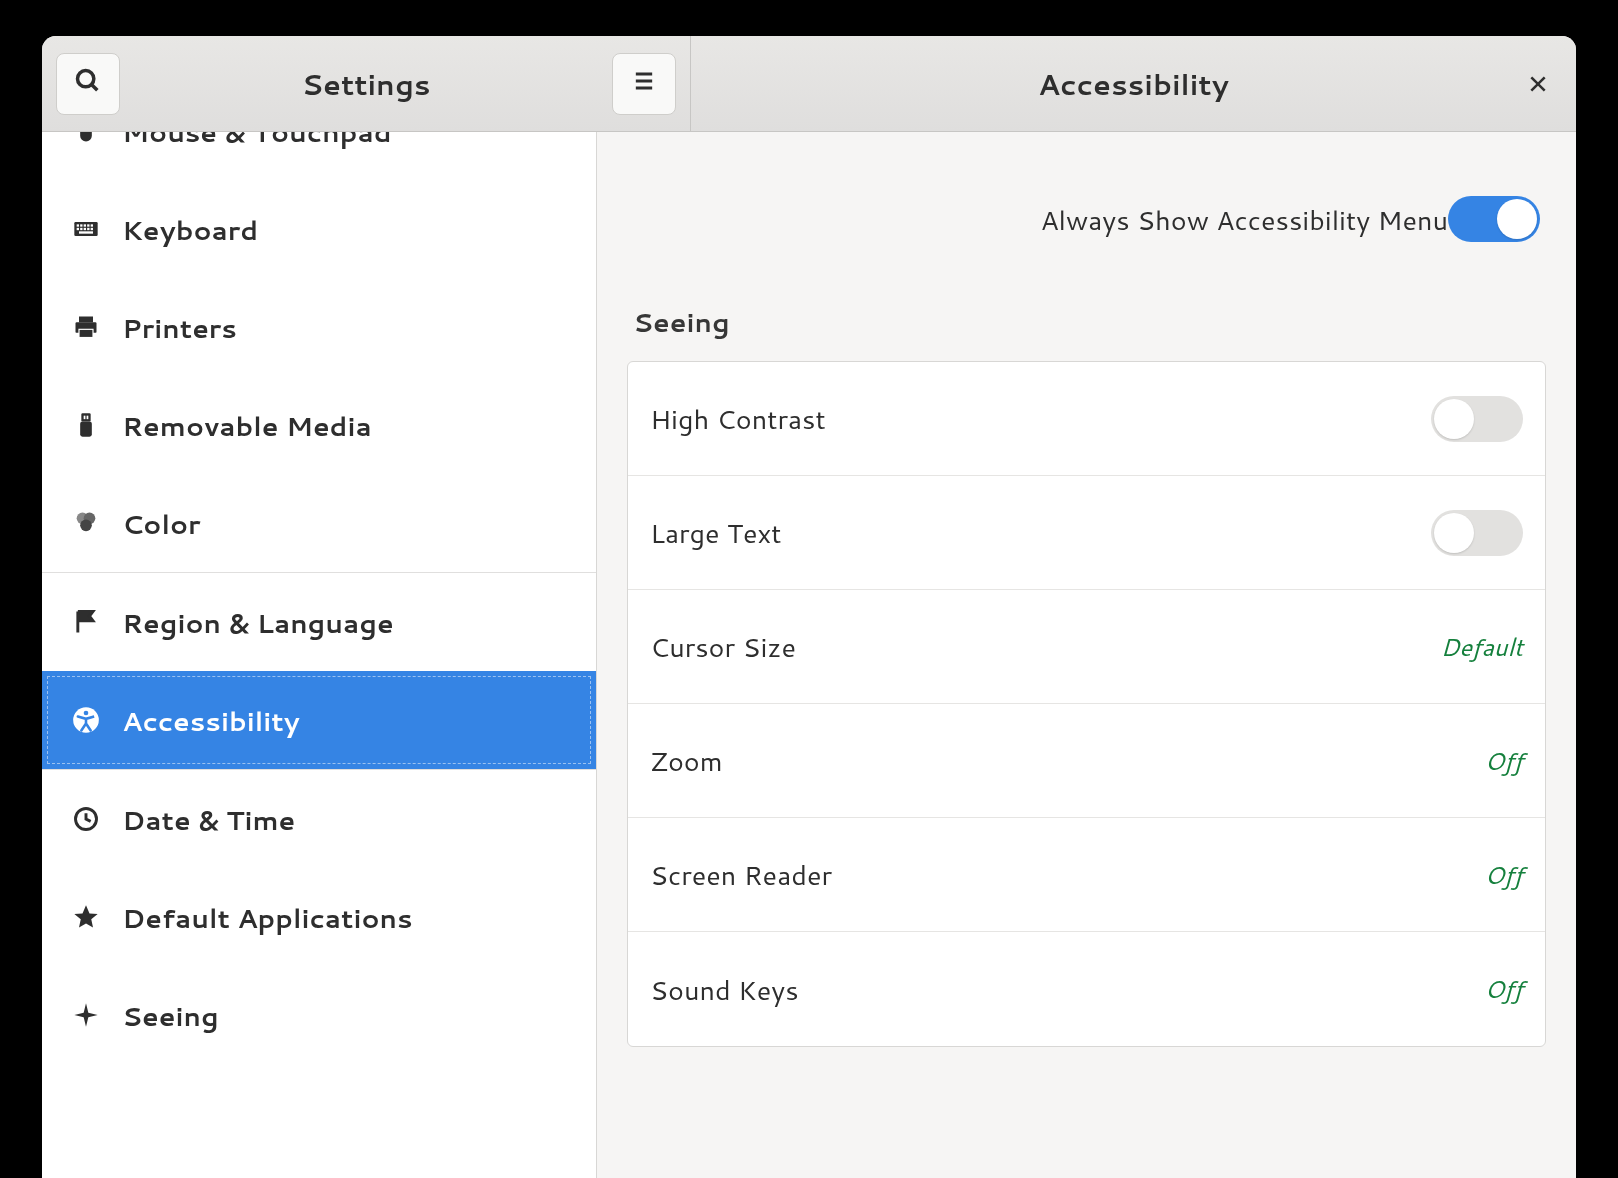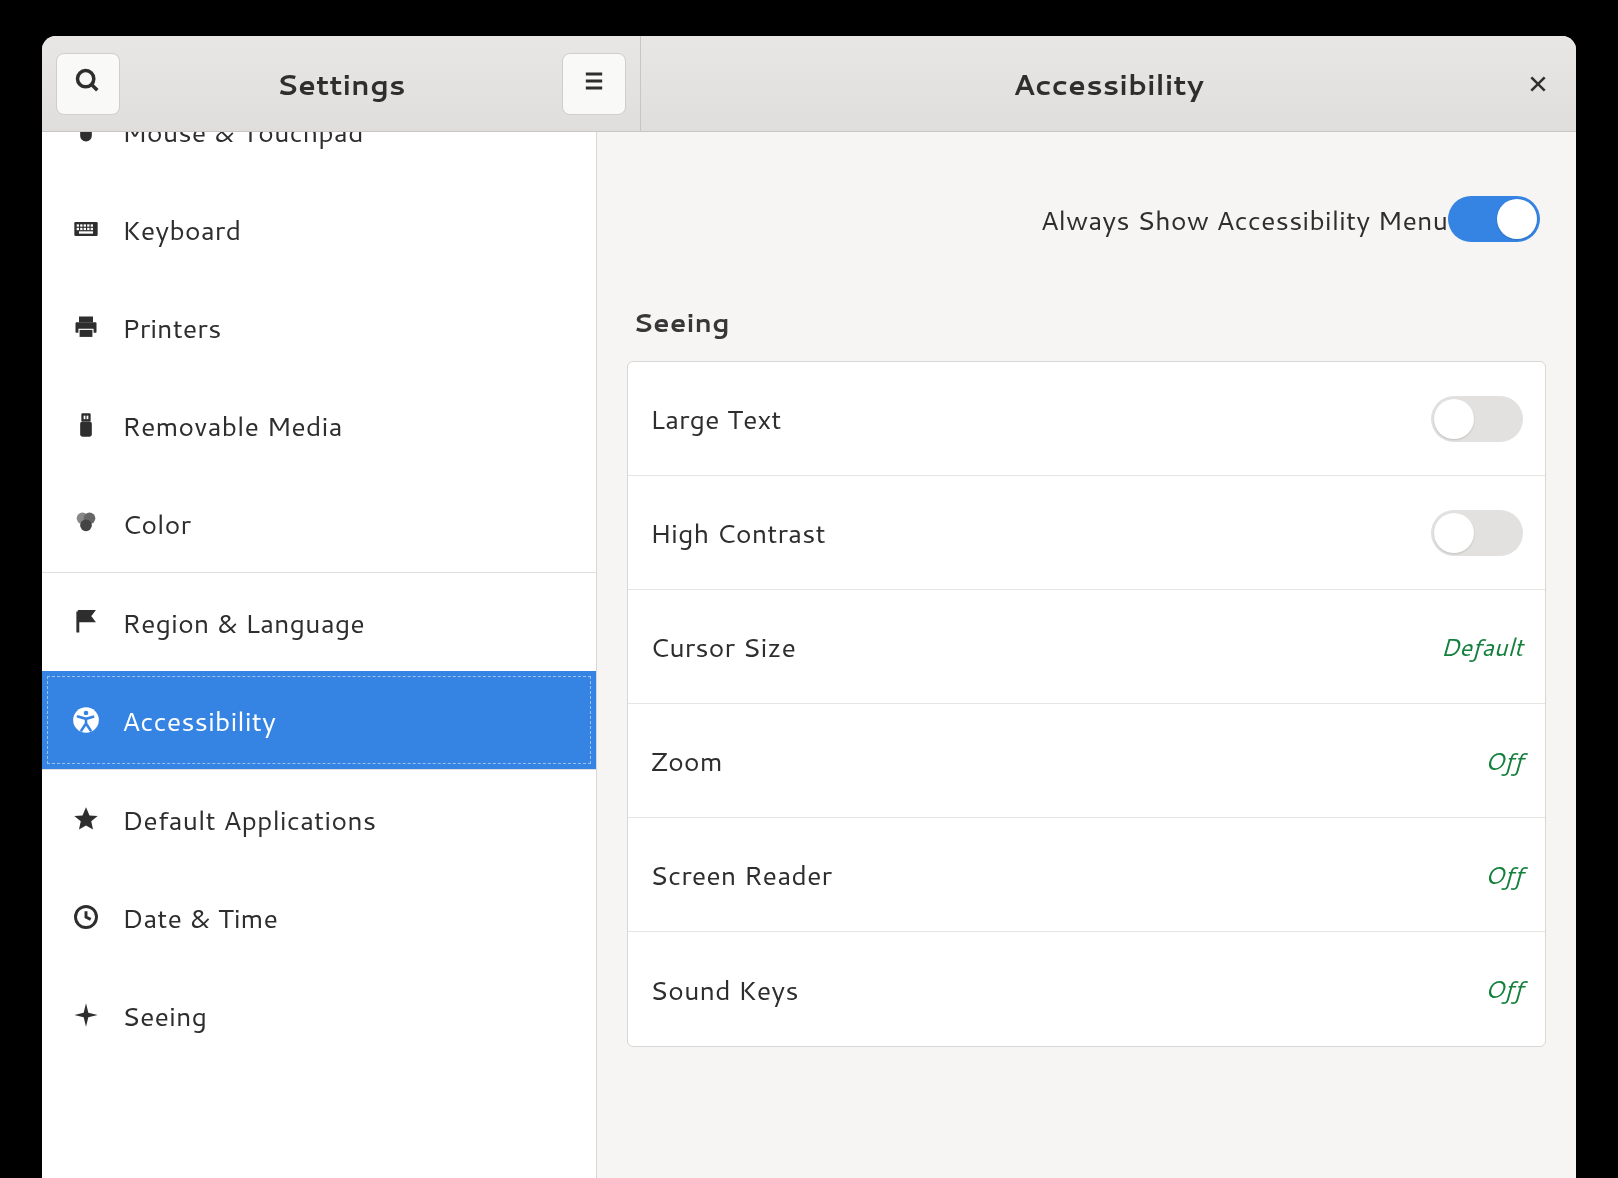--- a/index.html
+++ b/index.html
@@ -24,21 +24,21 @@
       flex-direction: column;
       box-shadow: 0 2px 8px rgba(0,0,0,0.3);
     }
     .titlebar {
       height: 96px;
       display: flex;
       background: linear-gradient(to bottom, #e8e7e5, #dfdedd);
       border-bottom: 1px solid #c7c6c4;
     }
     .titlebar-left {
-      width: 599px;
+      width: 649px;
       display: flex;
       align-items: center;
       padding: 0 14px;
       border-right: 1px solid #c7c6c4;
       position: relative;
     }
     .titlebar-right {
       flex: 1;
       display: flex;
       align-items: center;
@@ -88,20 +88,21 @@
       overflow: hidden;
     }
     .sidebar {
       width: 555px;
       background: #fff;
       border-right: 1px solid #d8d7d5;
       overflow-y: hidden;
     }
     .sidebar-inner {
       margin-top: -50px;
+      font-weight: bold;
     }
     .sidebar-item {
       height: 98px;
       display: flex;
       align-items: center;
       padding-left: 30px;
       cursor: pointer;
       color: #2e2e2e;
       font-size: 27px;
     }
@@ -322,34 +323,34 @@
                 <circle cx="12" cy="12" r="11" fill="#fff"></circle>
                 <circle cx="12" cy="6" r="2" fill="#3584e4"></circle>
                 <path d="M5 9 L12 11 L19 9 L12 11 L12 15 L8 21 M12 15 L16 21" stroke="#3584e4" stroke-width="2.2" fill="none" stroke-linecap="round"></path>
               </svg>
             </span>
             <span>Accessibility</span>
           </div>
           <div class="sidebar-separator"></div>
           <div class="sidebar-item">
             <span class="icon-wrap">
-              <svg viewBox="0 0 24 24" fill="#2e2e2e">
-                <path d="M12 2 L15 9 L22 9.5 L16.5 14 L18 21 L12 17.5 L6 21 L7.5 14 L2 9.5 L9 9 Z"></path>
-              </svg>
-            </span>
-            <span>Default Applications</span>
-          </div>
-          <div class="sidebar-item">
-            <span class="icon-wrap">
               <svg viewBox="0 0 24 24" fill="none" stroke="#2e2e2e" stroke-width="2.5">
                 <circle cx="12" cy="12" r="9"></circle>
                 <path d="M12 7 L12 12 L16 14"></path>
               </svg>
             </span>
             <span>Date &amp; Time</span>
+          </div>
+          <div class="sidebar-item">
+            <span class="icon-wrap">
+              <svg viewBox="0 0 24 24" fill="#2e2e2e">
+                <path d="M12 2 L15 9 L22 9.5 L16.5 14 L18 21 L12 17.5 L6 21 L7.5 14 L2 9.5 L9 9 Z"></path>
+              </svg>
+            </span>
+            <span>Default Applications</span>
           </div>
           <div class="sidebar-item">
             <span class="icon-wrap">
               <svg viewBox="0 0 24 24" fill="#2e2e2e">
                 <path d="M12 2 L14 10 L22 12 L14 14 L12 22 L10 14 L2 12 L10 10 Z"></path>
               </svg>
             </span>
             <span>Seeing</span>
           </div>
         </div>
@@ -358,27 +359,27 @@
       <div class="top-row">
         <div class="top-row-label">Always Show Accessibility Menu</div>
         <div class="switch on">
           <div class="knob"></div>
         </div>
       </div>
       <div id="sections-container">
           <div class="section-heading">Seeing</div>
           <div class="list-frame">
             <div class="list-row">
-              <div class="list-row-label">Large Text</div>
+              <div class="list-row-label">High Contrast</div>
               <div class="switch off">
                 <div class="knob"></div>
               </div>
             </div>
             <div class="list-row">
-              <div class="list-row-label">High Contrast</div>
+              <div class="list-row-label">Large Text</div>
               <div class="switch off">
                 <div class="knob"></div>
               </div>
             </div>
             <div class="list-row">
               <div class="list-row-label">Cursor Size</div>
               <div class="list-row-value">Default</div>
             </div>
             <div class="list-row">
               <div class="list-row-label">Zoom</div>

